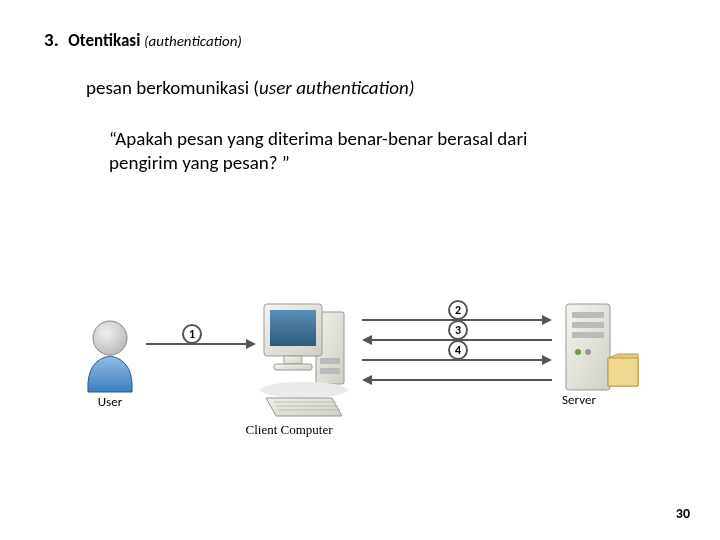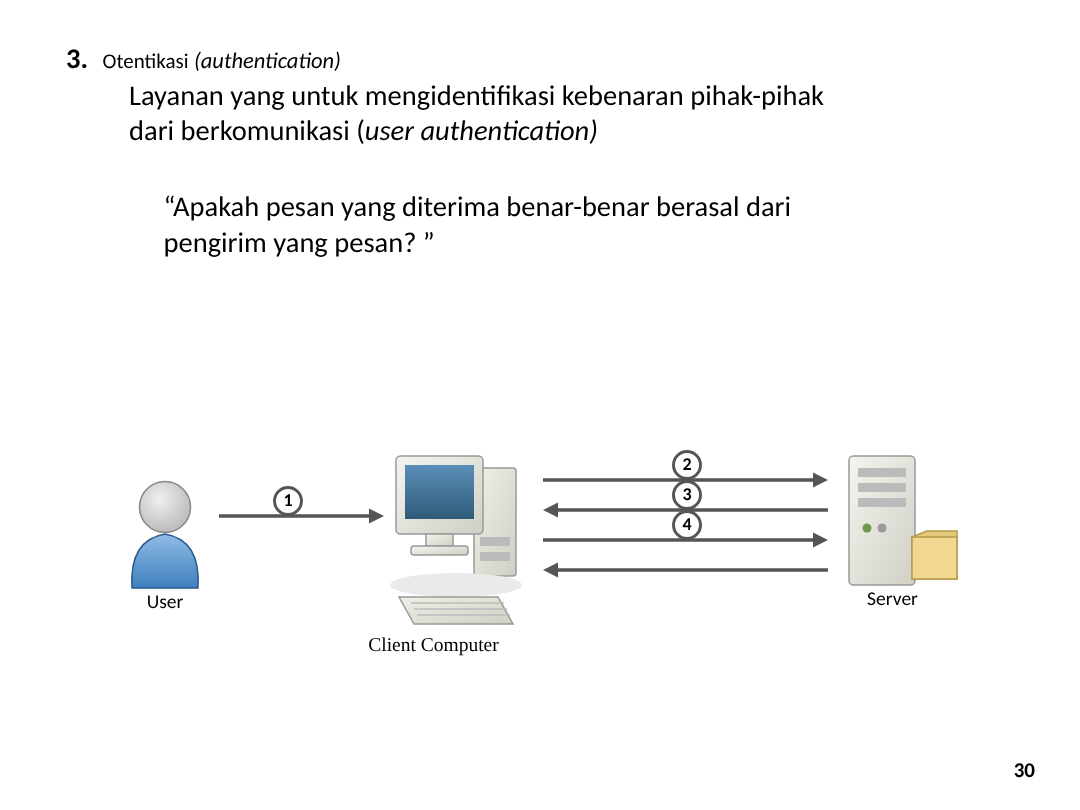--- a/index.html
+++ b/index.html
@@ -7,36 +7,36 @@
     width: 720px;
     height: 540px;
     background: #fff;
     font-family: Calibri, Arial, sans-serif;
     color: #000;
     position: relative;
     padding: 28px 40px 20px 40px;
   }
   .heading-row { margin-left: 4px; margin-bottom: 2px; }
   .num { display: inline-block; font-weight: bold; font-size: 19px; margin-right: 6px; }
-  .title-bold { font-weight: normal; font-size: 14px; }
+  .title-bold { font-weight: bold; font-size: 17px; }
   .title-italic { font-style: italic; font-size: 15px; }
   .body-text { font-size: 19px; margin-left: 46px; line-height: 1.22; }
   .italic { font-style: italic; }
   .quote { font-size: 19px; margin-left: 69px; margin-top: 28px; line-height: 1.22; }
   .diagram {
     position: absolute;
     left: 70px;
     top: 262px;
     width: 580px;
     height: 180px;
   }
   .dia-label { font-size: 13px; text-align: center; color: #000; }
   .user-label { position: absolute; left: 18px; top: 132px; width: 44px; }
   .client-label { position: absolute; left: 164px; top: 160px; width: 110px; font-family: Liberation Serif, serif; }
-  .server-label { position: absolute; left: 500px; top: 130px; width: 50px; }
+  .server-label { position: absolute; left: 484px; top: 130px; width: 50px; }
   .page-num { position: absolute; right: 30px; bottom: 18px; font-size: 14px; font-weight: bold; }
 
   
   .user-icon { position: absolute; left: 8px; top: 50px; }
   
   .client-icon { position: absolute; left: 190px; top: 36px; }
   
   .server-icon { position: absolute; left: 488px; top: 36px; }
 
   
@@ -62,22 +62,22 @@
 <body>
 
 <div class="heading-row">
   <span class="num">3.</span>
   <span class="title-bold">Otentikasi</span>
   <span> </span>
   <span class="title-italic">(authentication)</span>
 </div>
 
 <div class="body-text">
-  <span>Layanan yang untuk mengidentifikasi kebenaran pihak-pihak</span><br>
-  <span>dari berkomunikasi (</span><span class="italic">user authentication)</span>
+  <br>
+  <span>pesan berkomunikasi (</span><span class="italic">user authentication)</span>
 </div>
 
 <div class="quote">
   <span>“Apakah pesan yang diterima benar-benar berasal dari</span><br>
   <span>pengirim yang pesan? ”</span>
 </div>
 
 <div class="diagram">
 
   <svg class="user-icon" width="64" height="84" viewBox="0 0 64 84">

